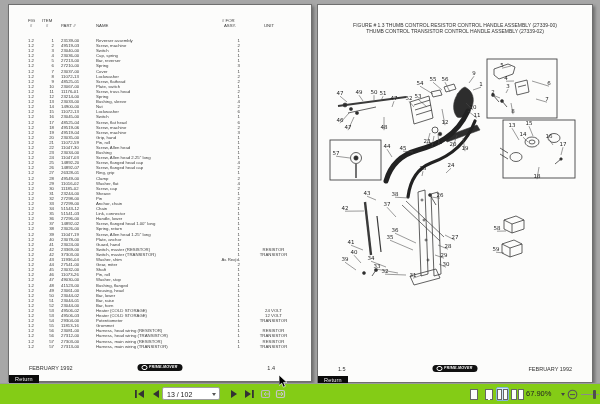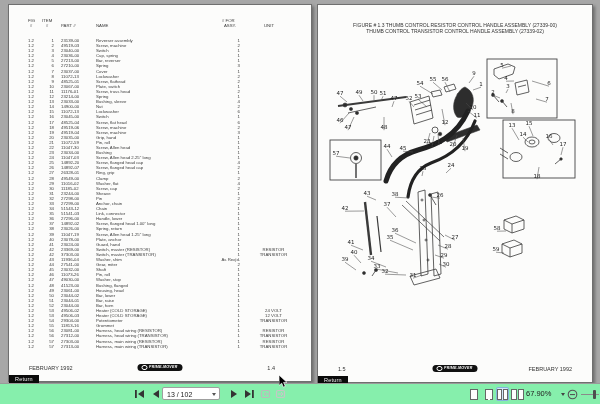--- a/index.html
+++ b/index.html
@@ -46,21 +46,21 @@
   #diagram-svg{position:absolute;left:0;top:40px;}
   #diagram-svg .art{stroke:#3a3a3a;stroke-width:0.8;fill:none;}
   #diagram-svg .artf{stroke:#3a3a3a;stroke-width:0.6;fill:#2d2d2d;}
   #diagram-svg .thick{stroke:#222;fill:none;stroke-linecap:round;}
   #diagram-svg .box{stroke:#444;stroke-width:0.9;fill:none;}
   #diagram-svg .callout{font-size:5.5px;fill:#1b1b1b;text-anchor:middle;
     font-family:"DejaVu Sans",sans-serif;}
   #diagram-svg .leader{stroke:#4a4a4a;stroke-width:0.55;}
 
   
-  #toolbar{position:absolute;left:0;right:0;bottom:0;height:20px;background:#86efac;
+  #toolbar{position:absolute;left:0;right:0;bottom:0;height:20px;background:#84cc16;
     border-top:1px solid #9a9a9a;}
   .tb{position:absolute;top:5px;width:12px;height:10px;cursor:default;}
   #page-box{position:absolute;left:162px;top:3px;width:58px;height:13px;background:#fff;
     border:1px solid #9f9f9f;border-radius:2px;font-size:7px;line-height:13px;color:#222;
     padding-left:4px;box-sizing:border-box;}
   #page-box .caret{position:absolute;right:3px;top:5px;width:0;height:0;
     border-left:2.5px solid transparent;border-right:2.5px solid transparent;
     border-top:3.5px solid #555;}
   .zoomtxt{position:absolute;left:526px;top:5px;font-size:7.5px;color:#222;}
   .zcaret{position:absolute;left:561px;top:9px;width:0;height:0;

